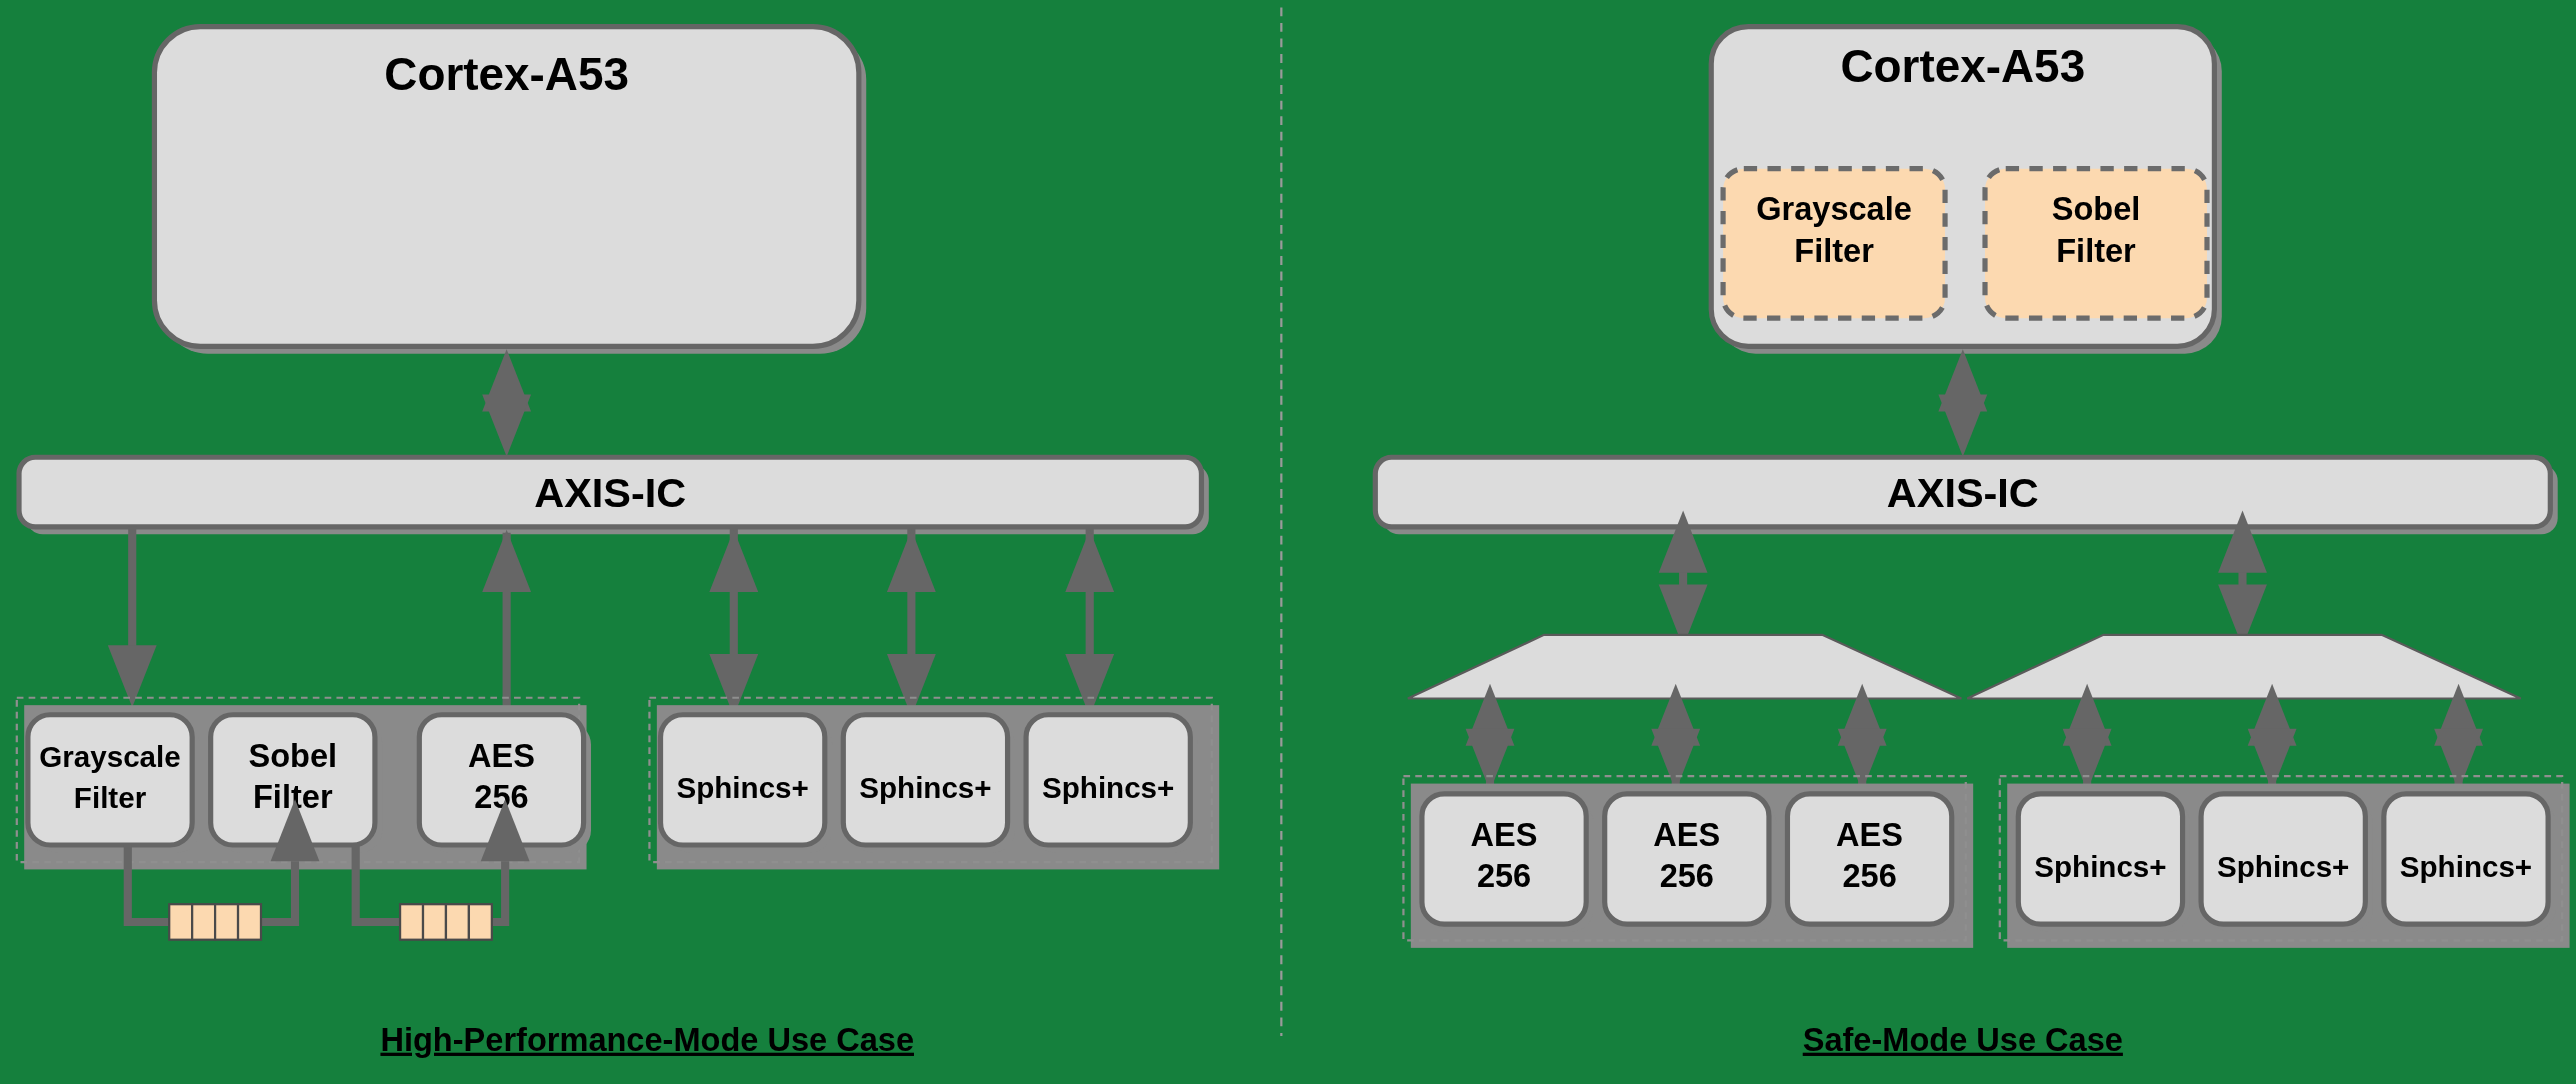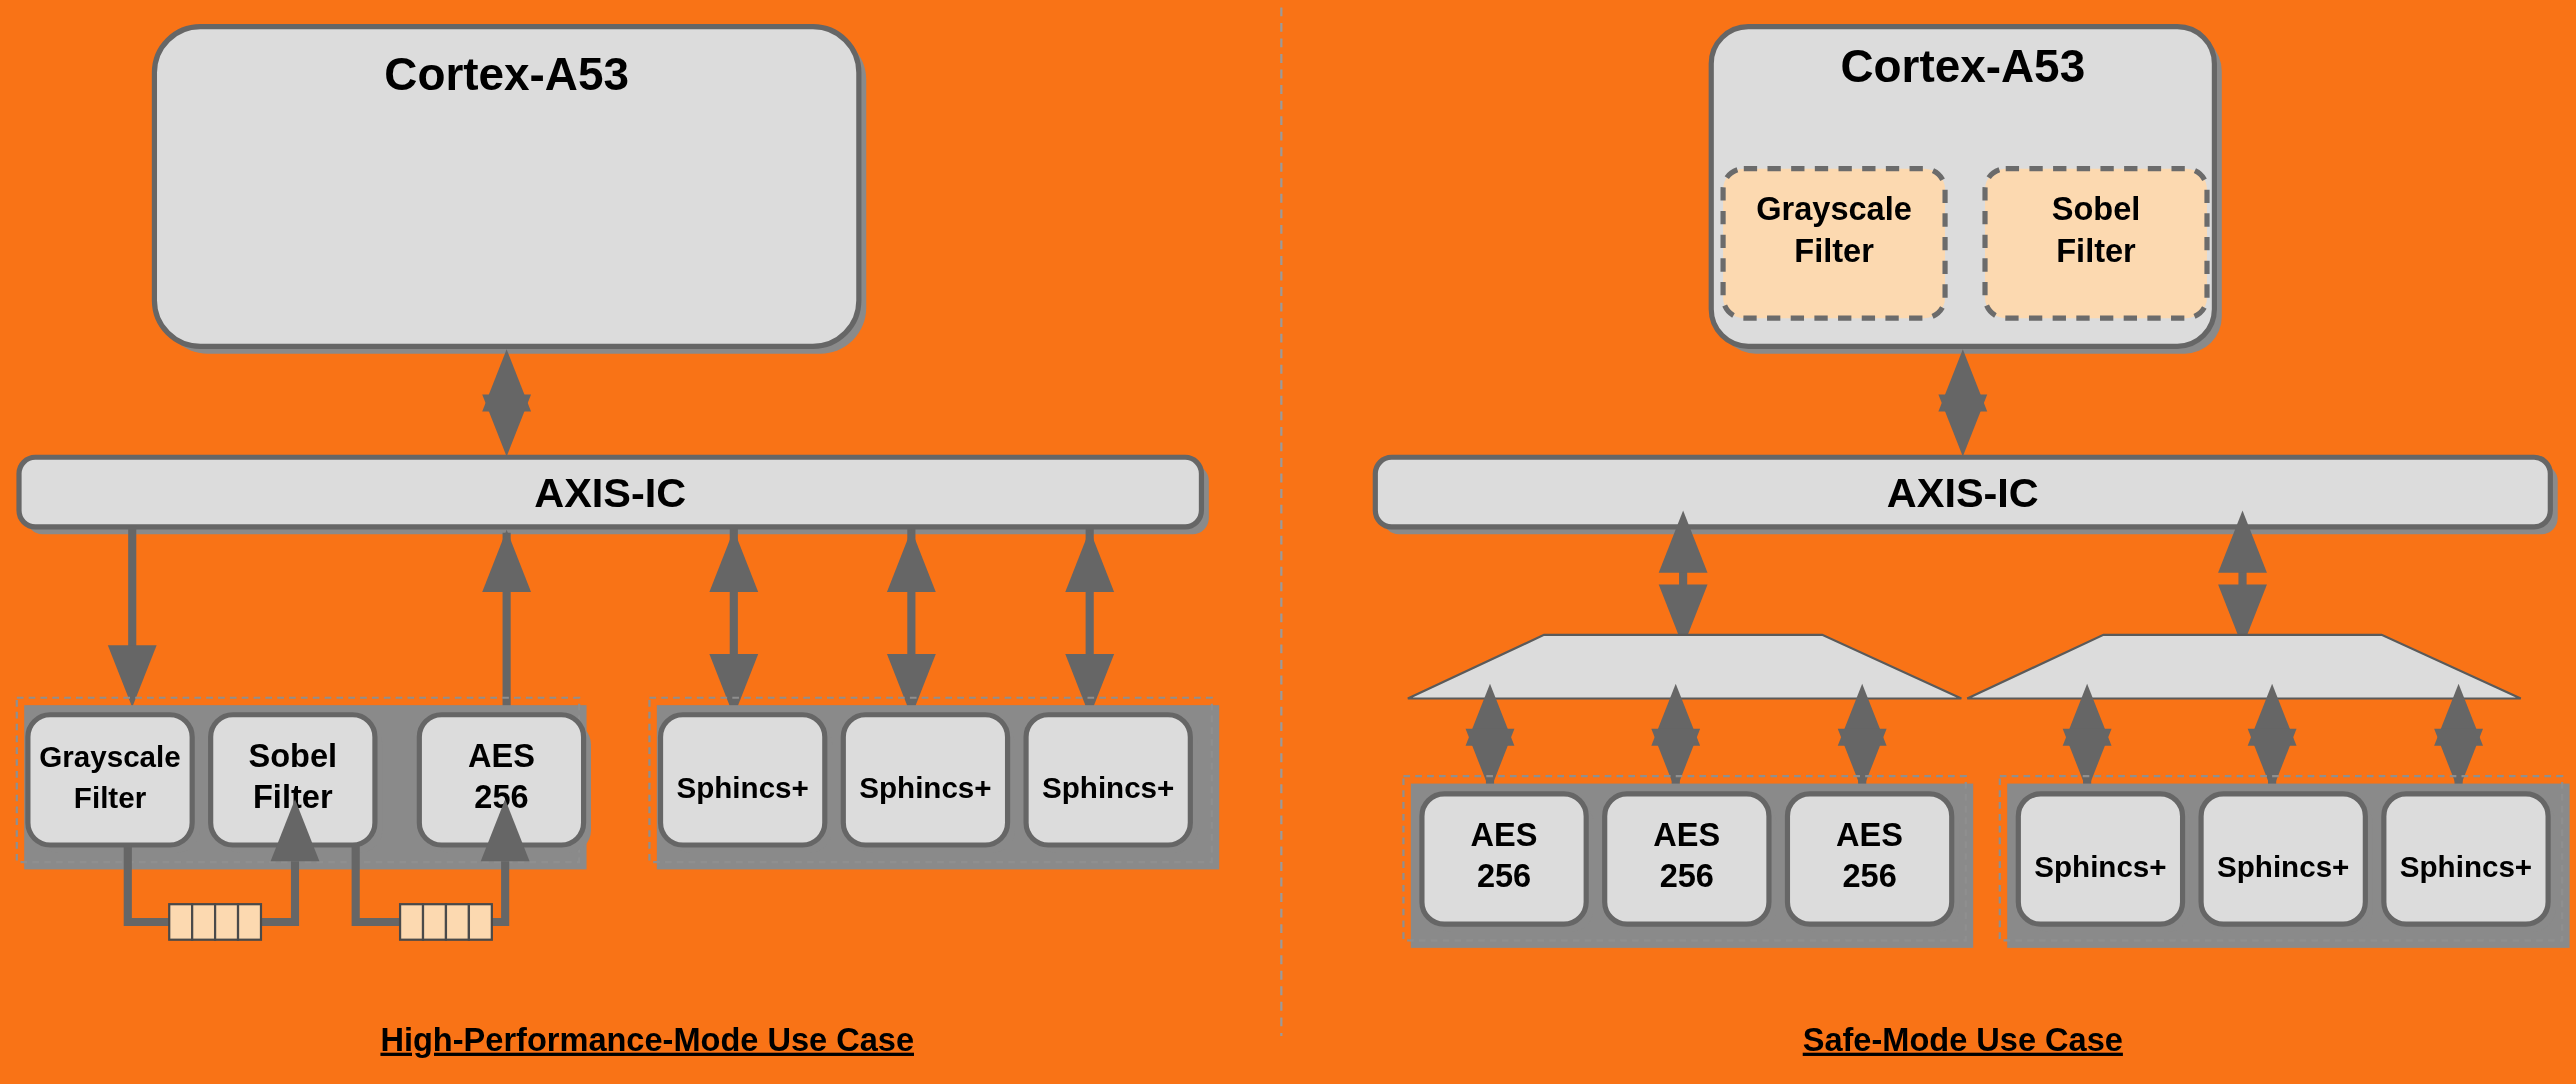--- a/index.html
+++ b/index.html
@@ -1,17 +1,17 @@
 <!DOCTYPE html>
 <html style="font-size:12px"><head>
 <meta charset="utf-8">
 <style>
   html,body{margin:0;padding:0;background:#ffffff;}
   body{width:2576px;height:1084px;font-family:"Liberation Sans",sans-serif;}
-  #stage{position:relative;width:2576px;height:1084px;overflow:hidden;background:#f97316;}
+  #stage{position:relative;width:2576px;height:1084px;overflow:hidden;background:#15803d;}
   svg#diagram{position:absolute;left:0;top:0;width:2576px;height:1084px;display:block;}
   .blk-fill{fill:#dcdcdc;stroke:#666666;stroke-width:7;}
   .blk-shadow{fill:#8a8a8a;}
   .dashgrp{fill:none;stroke:#8f8f8f;stroke-width:3;stroke-dasharray:9 7;}
   .accel-fill{fill:#fcd9b0;stroke:#6b6b6b;stroke-width:7;stroke-dasharray:18 14;}
   .trap{fill:#dcdcdc;stroke:#5a5a5a;stroke-width:3;}
   .wire{stroke:#666666;stroke-width:11;fill:none;stroke-linecap:butt;stroke-linejoin:miter;}
   .arrowhead{fill:#666666;}
   .fifo-cell{fill:#fcd9b0;stroke:#4a4a4a;stroke-width:3;}
   .divider{stroke:#9a9a9a;stroke-width:3;stroke-dasharray:12 9;fill:none;}

